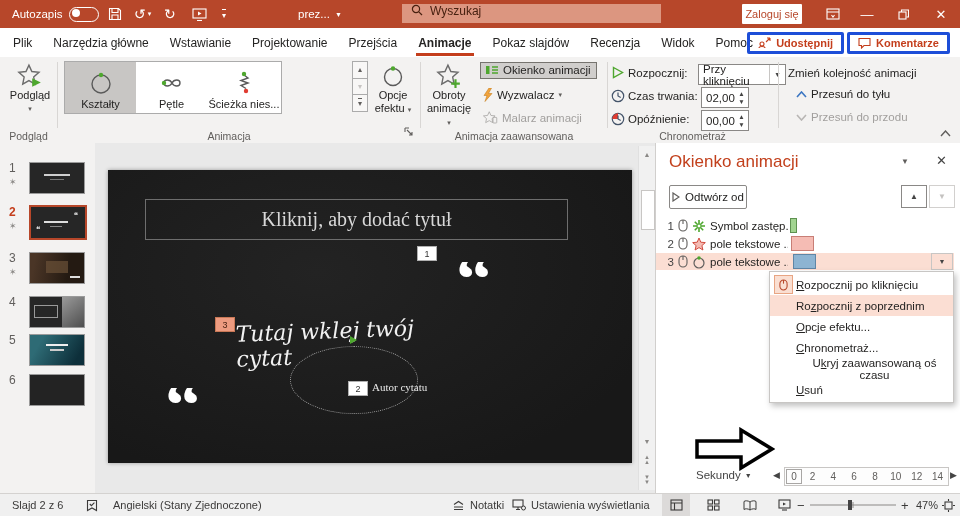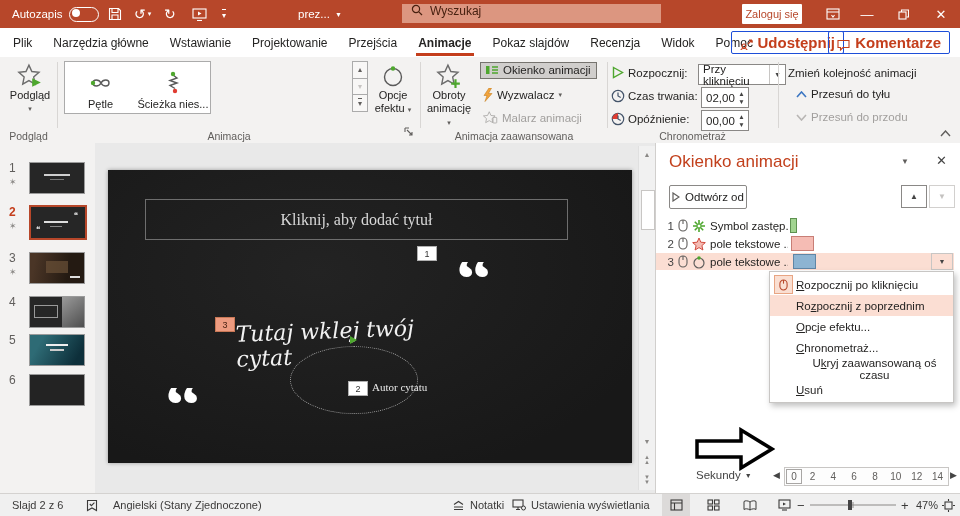--- a/index.html
+++ b/index.html
@@ -16,21 +16,21 @@
              display:flex;align-items:flex-start;color:#47200F;font-size:12px;}
   .signin{position:absolute;left:742px;top:4px;width:60px;height:20px;background:#fff;color:#B7472A;
           font-size:11px;display:flex;align-items:center;justify-content:center;border-radius:1px;}
   .winbtn{position:absolute;top:0;width:30px;height:28px;display:flex;align-items:center;justify-content:center;font-size:13px;color:#fff;}
   
   .menubar{position:absolute;left:0;top:28px;width:960px;height:29px;background:#fff;display:flex;align-items:center;}
   .mtab{margin-left:21px;font-size:12px;color:#252423;position:relative;white-space:nowrap;}
   .mtab:first-child{margin-left:13px;}
   .mtab.active{font-weight:700;}
   .mtab.active::after{content:"";position:absolute;left:-2px;right:-2px;bottom:-6px;height:2.5px;background:#C43E1C;}
-  .mbtn{border:1px solid #1d4ed8;border-radius:2px;color:#C43E1C;font-size:15px;font-weight:700;
+  .mbtn{border:3px solid #1d4ed8;border-radius:2px;color:#C43E1C;font-size:11px;font-weight:700;
         display:flex;align-items:flex-end;gap:5px;padding:2px 8px;white-space:nowrap;}
   
   .ribbon{position:absolute;left:0;top:57px;width:960px;height:86px;background:#F3F2F1;border-bottom:1px solid #D1CFCD;}
   .rsep{position:absolute;top:5px;width:1px;height:66px;background:#D8D6D4;}
   .grouplabel{position:absolute;top:73px;font-size:10.5px;color:#605E5C;text-align:center;}
   .bigbtn{position:absolute;display:flex;flex-direction:column;align-items:center;font-size:11px;color:#252423;text-align:center;line-height:13px;}
   .gallery{position:absolute;left:64px;top:4px;height:51px;background:#fff;border:1px solid #ABABAB;display:flex;}
   .gitem{width:71px;display:flex;flex-direction:column;align-items:center;justify-content:flex-end;padding-bottom:3px;font-size:11px;color:#252423;}
   .gitem.selected{background:#C8C6C4;}
   .gstrip{position:absolute;left:352px;top:4px;width:16px;height:51px;display:flex;flex-direction:column;}
@@ -192,20 +192,27 @@
       <polygon points="11,2 13.7,7.9 20.3,8.6 15.4,13 16.7,19.4 11,16.2 5.3,19.4 6.6,13 1.7,8.6 8.3,7.9" fill="none" stroke="#6B6B6B" stroke-width="1.3"></polygon>
       <polygon points="14,14 22,18 14,22" fill="#4EA72E"></polygon>
     </svg>
     <span>Podgląd</span>
     <span style="font-size:7px;color:#605E5C;">▾</span>
   </div>
   <div class="grouplabel" style="left:0;width:57px;">Podgląd</div>
   <div class="rsep" style="left:57px;"></div>
 
   <div class="gallery">
+    <div class="gitem selected">
+      <svg width="30" height="30" viewBox="0 0 30 30">
+        <circle cx="15" cy="16" r="9" fill="none" stroke="#5A5A5A" stroke-width="1.4"></circle>
+        <circle cx="15" cy="7" r="2.2" fill="#4EA72E"></circle>
+      </svg>
+      <span>Kształty</span>
+    </div>
     <div class="gitem">
       <svg width="30" height="30" viewBox="0 0 30 30">
         <path d="M15,15 c-2,-4 -8,-4 -8,0 c0,4 6,4 8,0 c2,-4 8,-4 8,0 c0,4 -6,4 -8,0" fill="none" stroke="#5A5A5A" stroke-width="1.4"></path>
         <circle cx="7" cy="15" r="2.2" fill="#4EA72E"></circle>
       </svg>
       <span>Pętle</span>
     </div>
     <div class="gitem" style="width:74px;">
       <svg width="30" height="30" viewBox="0 0 30 30">
         <path d="M15,7 l4,3 -7,2.5 7,2.5 -7,2.5 5,3" fill="none" stroke="#5A5A5A" stroke-width="1.4"></path>
@@ -360,21 +367,21 @@
       <div style="position:absolute;left:20px;top:14px;width:14px;height:2px;background:#ccc;"></div>
     </div>
 
     <span class="thumbnum" style="top:230px;">6</span>
     <div class="thumb" style="top:231px;background:#232323;"></div>
   </div>
 
   <div class="abs" style="left:95px;top:0;width:560px;height:350px;">
     <div class="slide">
       <div class="abs" style="left:37px;top:29px;width:421px;height:39px;border:1px solid #6E6E6E;
-            font-family:'Liberation Serif',serif;font-size:16px;color:#D8D8D8;display:flex;align-items:center;justify-content:center;">
+            font-family:'Liberation Serif',serif;font-size:20px;color:#D8D8D8;display:flex;align-items:center;justify-content:center;">
         <span>Kliknij, aby dodać tytuł</span>
       </div>
       <div class="badge" style="left:309px;top:76px;">1</div>
       <div class="bigquote" style="left:348px;top:92px;">“</div>
       <div class="badge orange" style="left:107px;top:147px;">3</div>
       <div class="abs" style="left:128px;top:148px;width:210px;font-family:'DejaVu Serif',serif;font-style:italic;font-size:22px;
             color:#F2F2F2;transform:rotate(-2deg);">
         <span>Tutaj wklej twój cytat</span>
       </div>
       <div class="abs" style="left:182px;top:176px;width:126px;height:66px;border:1.5px dotted #9B9B9B;border-radius:50%;"></div>

